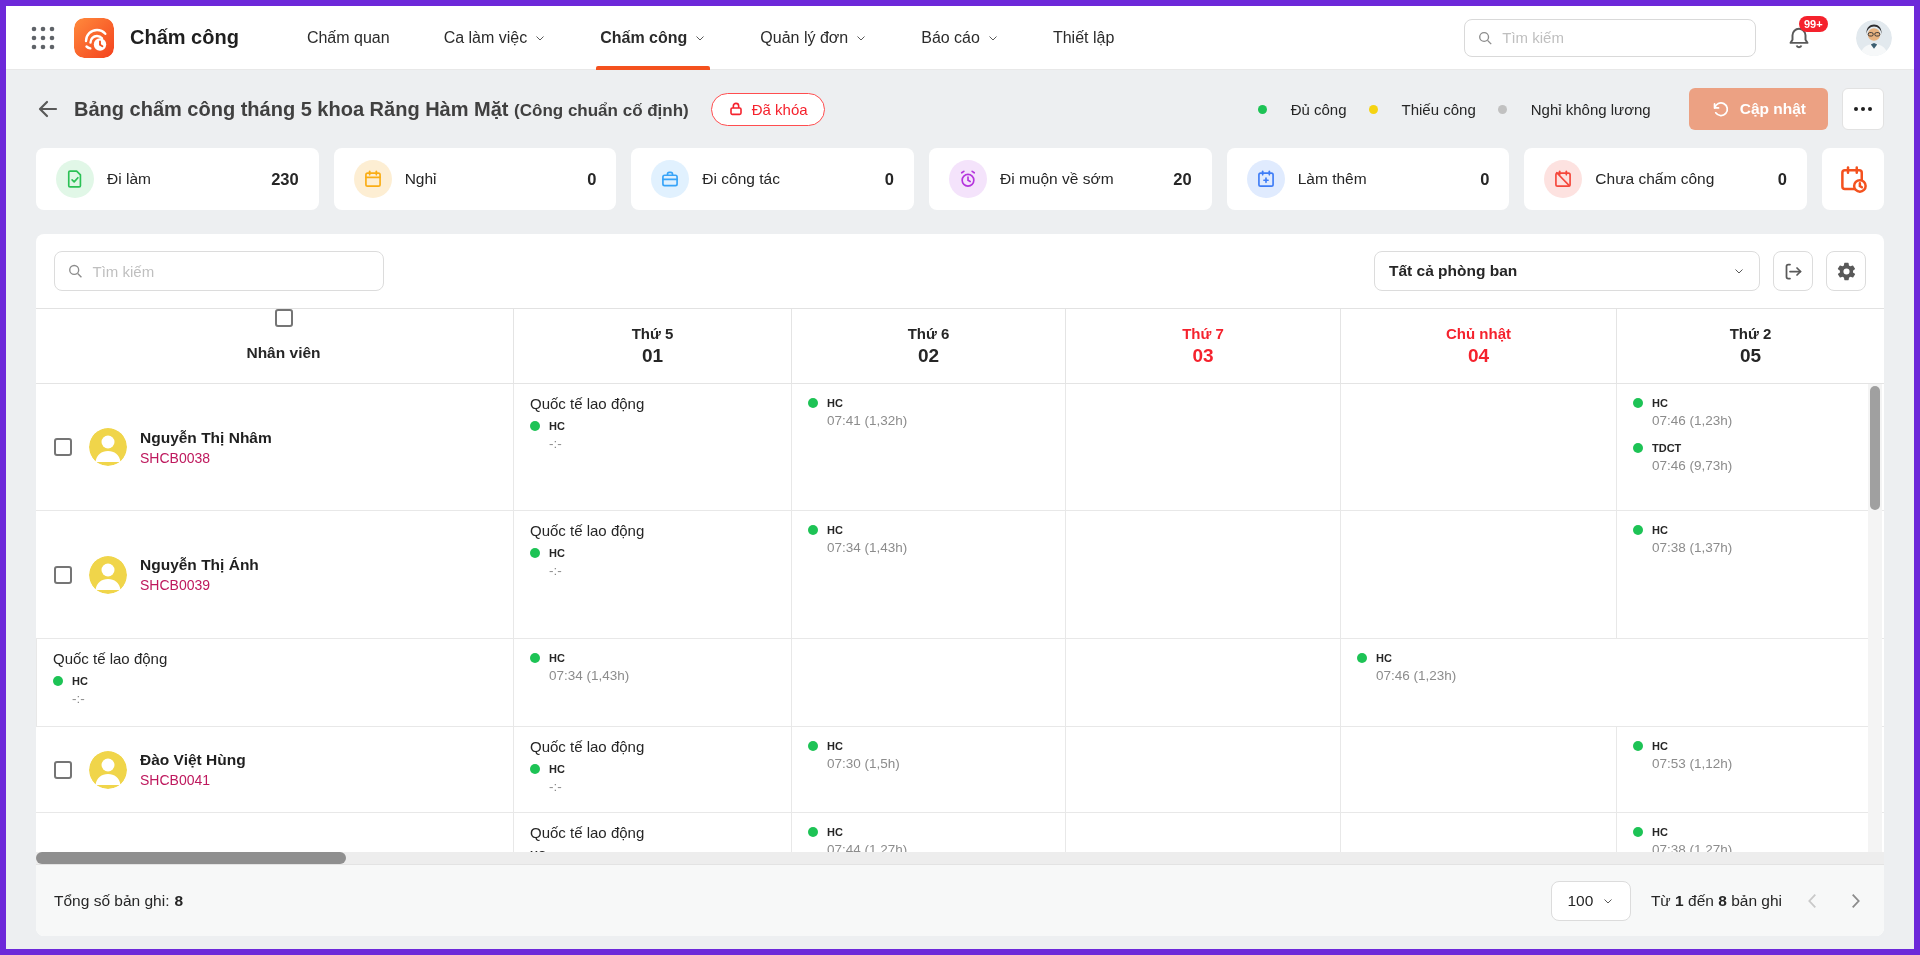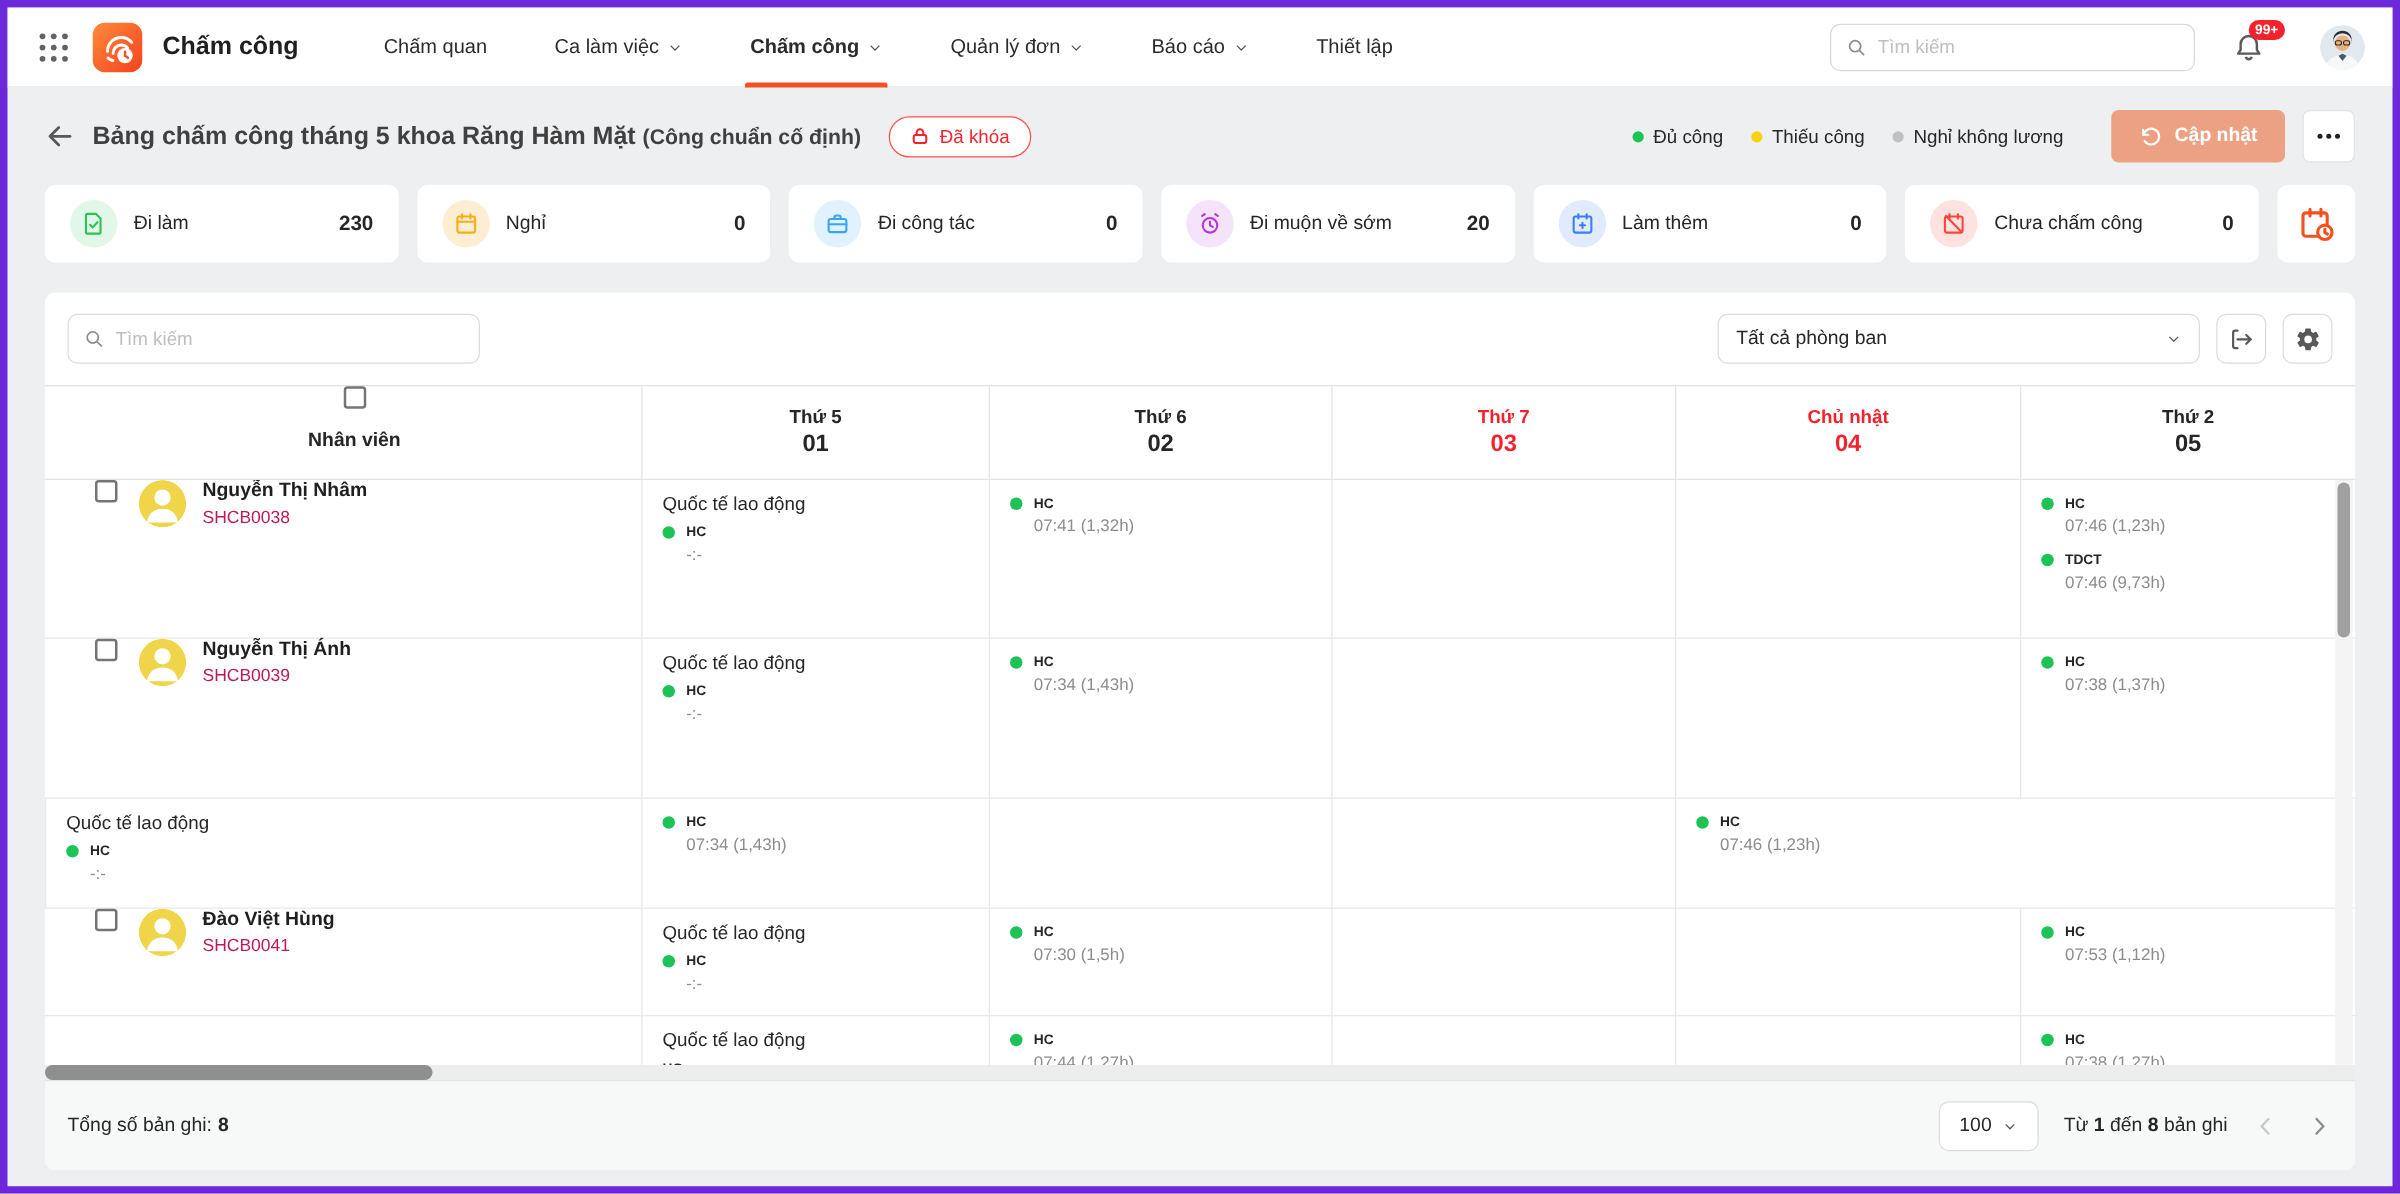--- a/index.html
+++ b/index.html
@@ -27,21 +27,21 @@
   .avatar-top { width:36px; height:36px; border-radius:50%; overflow:hidden; display:block; }
 
   
   .page { padding:0 30px; }
   .page-header { height:78px; display:flex; align-items:center; gap:14px; }
   .back-arrow { width:24px; height:24px; stroke:#595959; fill:none; stroke-width:2.2; cursor:pointer; flex:none; }
   .page-title { font-size:20px; font-weight:bold; color:#404040; white-space:nowrap; }
   .page-subtitle { font-size:17px; font-weight:bold; }
   .lock-pill { margin-left:8px; display:flex; align-items:center; gap:8px; border:1.5px solid #ff4d4f; color:#f5222d; border-radius:999px; padding:7px 16px; font-size:15px; background:#fff; white-space:nowrap; }
   .legend { margin-left:auto; display:flex; align-items:center; gap:22px; }
-  .legend-item { display:flex; align-items:center; gap:8px; font-size:15px; color:#262626; white-space:nowrap; }
+  .legend-item { display:flex; align-items:center; gap:24px; font-size:15px; color:#262626; white-space:nowrap; }
   .dot { width:9px; height:9px; border-radius:50%; flex:none; }
   .dot-green { background:#1dc355; } .dot-yellow { background:#f5d312; } .dot-gray { background:#c1c1c1; }
   .update-btn { margin-left:24px; background:#eca183; color:#fff; font-weight:bold; font-size:15.5px; border:none; border-radius:6px; padding:0 22px; height:42px; display:flex; align-items:center; gap:10px; cursor:pointer; font-family:inherit; }
   .more-btn { width:42px; height:42px; background:#fff; border:1px solid #e2e2e2; border-radius:6px; display:flex; align-items:center; justify-content:center; gap:3px; cursor:pointer; }
   .more-btn i { width:4px; height:4px; border-radius:50%; background:#1f1f1f; display:block; }
 
   
   .stats-row { display:flex; gap:15px; height:62px; }
   .stat-card { flex:1; background:#fff; border-radius:8px; display:flex; align-items:center; padding:0 20px; gap:13px; }
   .stat-icon { width:38px; height:38px; border-radius:50%; display:flex; align-items:center; justify-content:center; flex:none; }
@@ -49,38 +49,38 @@
   .stat-value { margin-left:auto; font-size:16.5px; font-weight:bold; }
   .cal-btn { width:62px; flex:none; background:#fff; border-radius:8px; display:flex; align-items:center; justify-content:center; cursor:pointer; border:none; }
 
   
   .panel { margin-top:24px; background:#fff; border-radius:8px; height:702px; position:relative; overflow:hidden; }
   .panel-toolbar { height:74px; display:flex; align-items:center; padding:0 18px; }
   .tbl-search { width:330px; height:40px; border:1px solid #dcdcdc; border-radius:8px; display:flex; align-items:center; padding:0 12px; gap:9px; }
   .tbl-search input { border:none; outline:none; font-size:15px; width:100%; font-family:inherit; }
   .tbl-search input::placeholder { color:#bfbfbf; }
   .toolbar-right { margin-left:auto; display:flex; align-items:center; gap:13px; }
-  .dept-select { width:386px; height:40px; border:1px solid #dcdcdc; border-radius:8px; display:flex; align-items:center; padding:0 14px; font-size:15.5px; color:#262626; cursor:pointer; background:#fff; }
+  .dept-select { width:386px; height:40px; border:1px solid #dcdcdc; border-radius:8px; display:flex; align-items:center; padding:0 14px; font-size:15.5px; color:#262626; cursor:pointer; background:#fff;font-weight:bold; }
   .dept-select .chev { margin-left:auto; }
   .icon-btn { width:40px; height:40px; border:1px solid #dcdcdc; border-radius:8px; background:#fff; display:flex; align-items:center; justify-content:center; cursor:pointer; }
 
   
   .tgrid { display:grid; grid-template-columns:477px 278px 274px 275px 276px minmax(0,1fr); }
   .thead { height:76px; border-top:1px solid #e2e2e2; border-bottom:1px solid #e4e4e4; }
   .th-emp { display:flex; align-items:center; gap:17px; padding-left:18px; font-size:15.5px; font-weight:bold;flex-direction:column; }
   .th-day { border-left:1px solid #e4e4e4; display:flex; flex-direction:column; align-items:center; justify-content:center; gap:3px; }
   .th-day .wd { font-size:15px; font-weight:600; }
   .th-day .dn { font-size:19px; font-weight:bold;text-align:right; }
   .th-day.red .wd, .th-day.red .dn { color:#f5222d; }
   .tbody { height:468px; overflow:hidden; }
   .trow { border-bottom:1px solid #e8e8e8; }
   .trow:nth-child(1){ height:127px; } .trow:nth-child(2){ height:128px; }
   .trow:nth-child(3){ height:88px; } .trow:nth-child(4){ height:86px; }
   .trow:nth-child(5){ height:60px; border-bottom:none; }
-  .cell-emp { display:flex; padding-left:18px;margin-left:22px; }
+  .cell-emp { display:flex; align-items:center; padding-left:18px; }
   .cb { width:18px; height:18px; border:2px solid #757575; border-radius:3px; background:#fff; flex:none; cursor:pointer; }
   .avatar-y { width:38px; height:38px; border-radius:50%; margin-left:17px; flex:none; overflow:hidden; }
   .emp-meta { margin-left:13px; }
   .emp-name { font-size:15.5px; font-weight:bold; color:#1f1f1f; }
   .emp-code { font-size:14px; color:#be185d; margin-top:3px; }
   .cell-day { border-left:1px solid #e8e8e8; padding:11px 8px 0 16px; }
   .holiday { font-size:15px; }
   .entry { display:flex; align-items:center; gap:9px; margin-top:8px; }
   .entry:first-child { margin-top:2px; }
   .entry .dot { width:10px; height:10px; }

